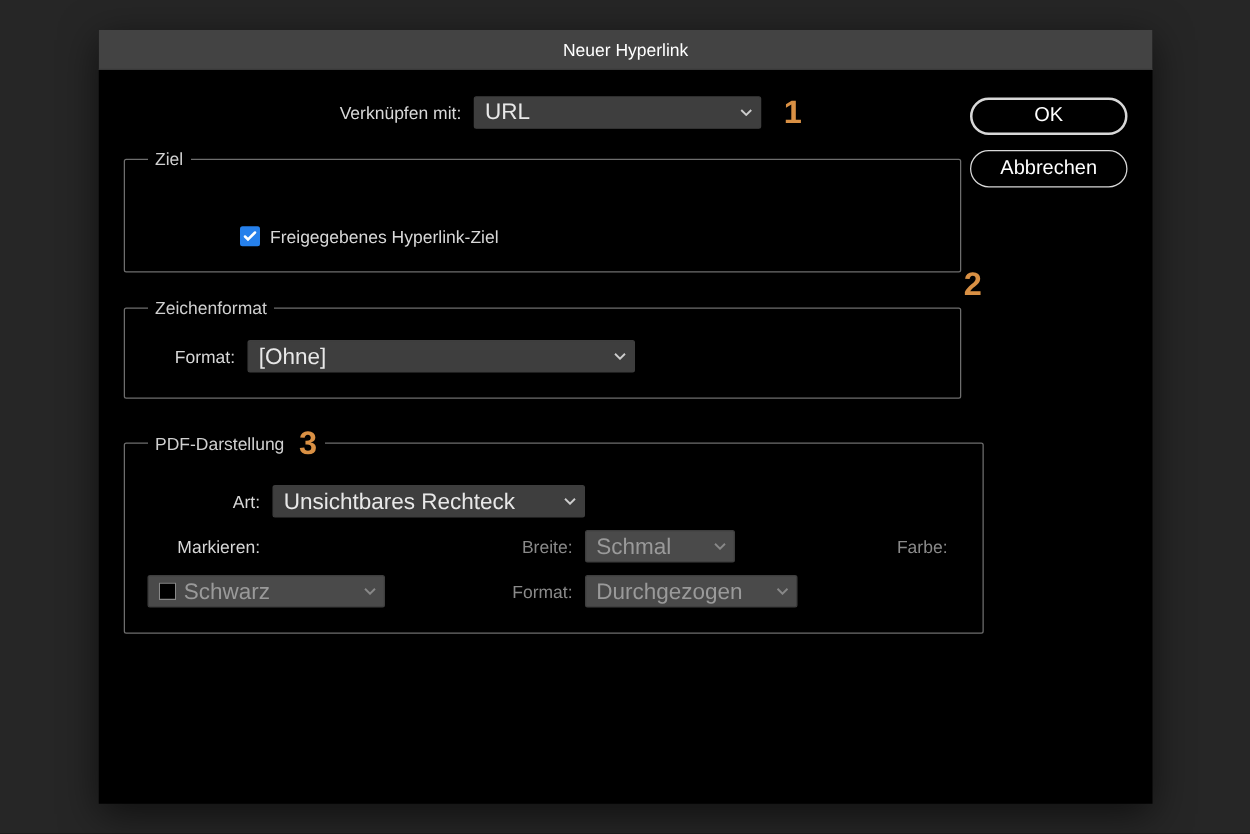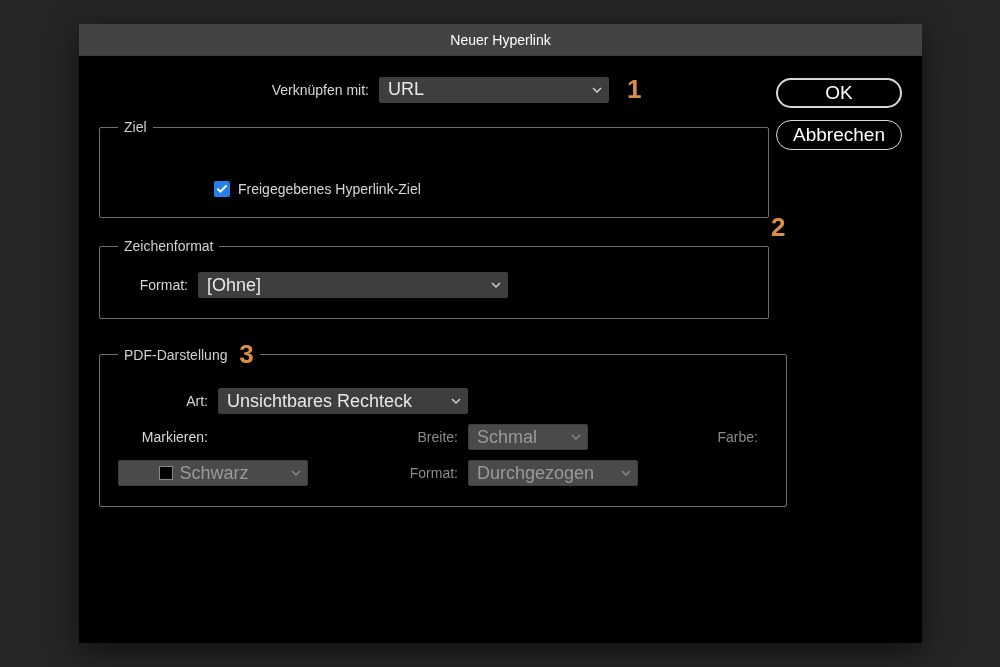--- a/index.html
+++ b/index.html
@@ -34,21 +34,21 @@
     right: 20px; top: 54px;
     width: 126px;
     display: flex; flex-direction: column; gap: 12px;
   }
   .btn {
     height: 30px;
     border: 1.5px solid #d8d8d8;
     background: transparent;
     color: #fff;
     border-radius: 16px;
-    font-size: 19px;
+    font-size: 16px;
     display: flex; align-items: center; justify-content: center;
     cursor: pointer;
   }
   .btn.primary { border-width: 2.5px; font-weight: 500; }
   fieldset {
     border: 1px solid #6e6e6e;
     border-radius: 2px;
     padding: 18px 18px 20px 18px;
     margin-bottom: 20px;
   }
@@ -166,21 +166,21 @@
           <svg width="10" height="6" viewBox="0 0 10 6">
               <path d="M1 1l4 4 4-4" stroke="#ccc" stroke-width="1.5" fill="none"></path>
             </svg>
         </span>
       </div>
       <div class="annot" style="position:static; margin-left:18px;">1</div>
     </div>
 
     <fieldset style="width:670px;">
       <legend>Ziel</legend>
-      <div class="row" style="margin-top:28px; margin-left:96px;">
+      <div class="row" style="margin-top:28px; margin-left:74px;">
         <span class="cb">
           <svg width="12" height="12" viewBox="0 0 12 12">
               <path d="M2 6.2l2.4 2.4L10 3" stroke="#fff" stroke-width="2" fill="none" stroke-linecap="round"></path>
             </svg>
         </span>
         <span>Freigegebenes Hyperlink-Ziel</span>
       </div>
     </fieldset>
 
     <div class="annot" style="left:692px; top:156px;">2</div>
@@ -227,21 +227,21 @@
             <span class="chev">
               <svg width="10" height="6" viewBox="0 0 10 6">
                   <path d="M1 1l4 4 4-4" stroke="#888" stroke-width="1.5" fill="none"></path>
                 </svg>
             </span>
           </div>
         </div>
 
         <div class="label disabled">Farbe:</div>
         <div class="disabled">
-          <div class="sel" style="width:190px; display:flex; align-items:center;justify-content:center;">
+          <div class="sel" style="width:190px; display:flex; align-items:center;">
             <span class="color-swatch"></span>
             <span>Schwarz</span>
             <span class="chev">
               <svg width="10" height="6" viewBox="0 0 10 6">
                   <path d="M1 1l4 4 4-4" stroke="#888" stroke-width="1.5" fill="none"></path>
                 </svg>
             </span>
           </div>
         </div>
         <div class="label disabled">Format:</div>

